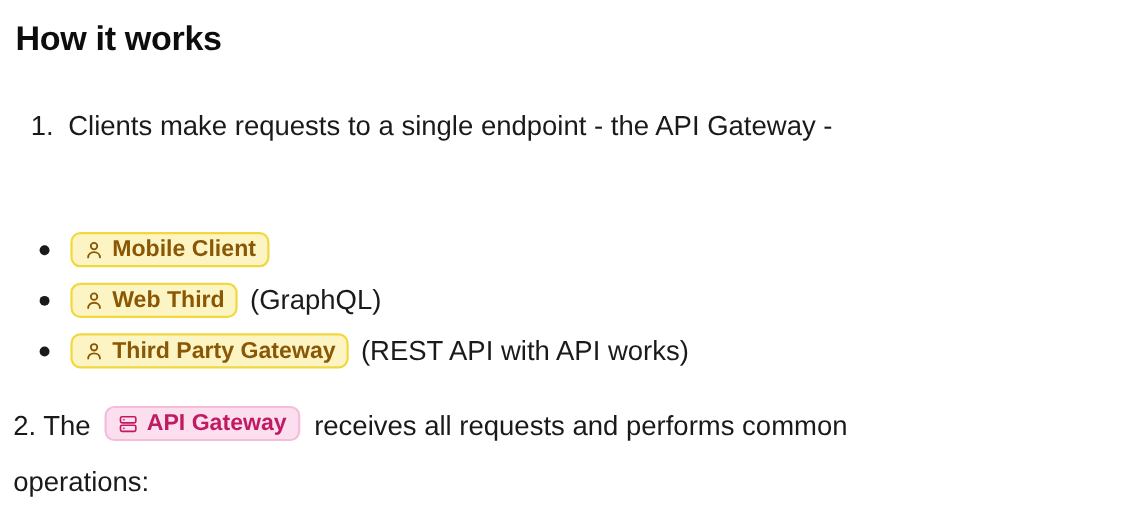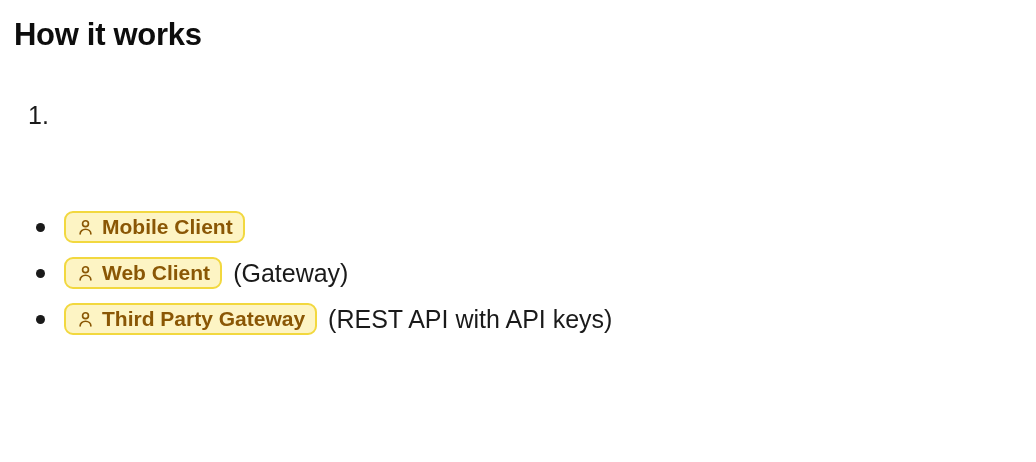--- a/index.html
+++ b/index.html
@@ -156,20 +156,21 @@
 </head>
 <body>
 
 <div class="page">
 
   <div class="page-title">How it works</div>
 
   <div class="ol-item ol-item-1">
     <span class="ol-marker">1.</span>
     <span class="ol-text">
+      <span>Clients make requests to a single endpoint - the API Gateway -</span>
     </span>
   </div>
 
   <div class="bullets">
 
     <div class="bullet-row">
       <span class="bullet-dot">
           <i></i>
         </span>
       <span class="chip yellow">
@@ -187,37 +188,53 @@
       <span class="bullet-dot">
           <i></i>
         </span>
       <span class="chip yellow">
         <span class="chip-icon">
           <svg viewBox="0 0 24 24" width="19" height="19" fill="none" stroke="#8a5705" stroke-width="2.1" stroke-linecap="round" stroke-linejoin="round">
             <circle cx="12" cy="7.2" r="3.7"></circle>
             <path d="M5.2 20.2c0-3.6 3.0-6.0 6.8-6.0s6.8 2.4 6.8 6.0"></path>
           </svg>
         </span>
-        <span>Web Client</span>
-      </span>
-      <span class="trailing-text">(Gateway)</span>
+        <span>Web Third</span>
+      </span>
+      <span class="trailing-text">(GraphQL)</span>
     </div>
 
     <div class="bullet-row">
       <span class="bullet-dot">
           <i></i>
         </span>
       <span class="chip yellow">
         <span class="chip-icon">
           <svg viewBox="0 0 24 24" width="19" height="19" fill="none" stroke="#8a5705" stroke-width="2.1" stroke-linecap="round" stroke-linejoin="round">
             <circle cx="12" cy="7.2" r="3.7"></circle>
             <path d="M5.2 20.2c0-3.6 3.0-6.0 6.8-6.0s6.8 2.4 6.8 6.0"></path>
           </svg>
         </span>
         <span>Third Party Gateway</span>
       </span>
-      <span class="trailing-text">(REST API with API keys)</span>
+      <span class="trailing-text">(REST API with API works)</span>
     </div>
 
   </div>
 
+  <div class="para-2">
+    <span class="seg">2. The</span>
+    <span class="chip pink">
+      <span class="chip-icon">
+        <svg viewBox="0 0 24 24" width="19" height="19" fill="none" stroke="#c01a62" stroke-width="1.9" stroke-linecap="round" stroke-linejoin="round">
+          <rect x="3.2" y="3.6" width="17.6" height="7.0" rx="1.8"></rect>
+          <rect x="3.2" y="13.4" width="17.6" height="7.0" rx="1.8"></rect>
+          <line x1="7.0" y1="7.1" x2="7.2" y2="7.1"></line>
+          <line x1="7.0" y1="16.9" x2="7.2" y2="16.9"></line>
+        </svg>
+      </span>
+      <span>API Gateway</span>
+    </span>
+    <span class="seg">receives all requests and performs common</span>
+    <span class="line-b">operations:</span>
+  </div>
 
 </div>
 
 </body></html>

